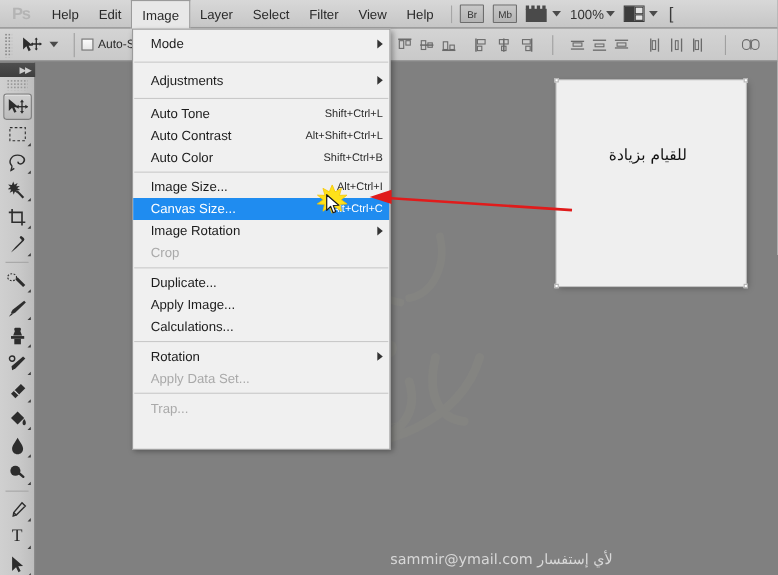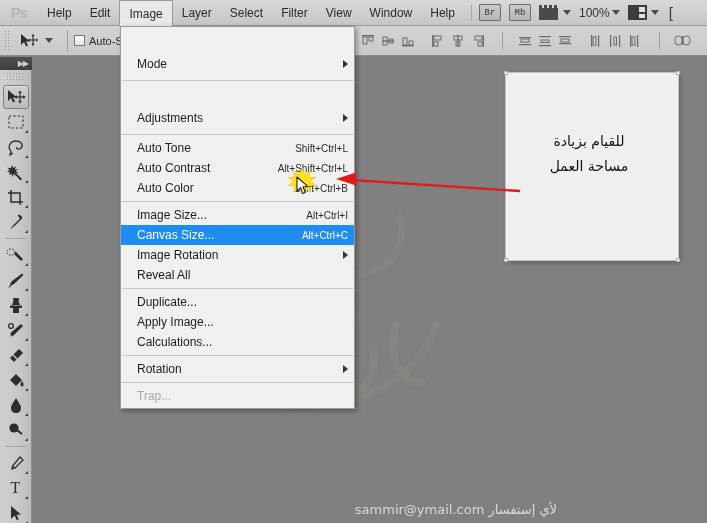--- a/index.html
+++ b/index.html
@@ -47,21 +47,20 @@
   .mb-sep {
     width: 1px; height: 16px; background: #a6a6a6; margin: 0 7px;
   }
   .mb-btn {
     width: 22px; height: 17px;
     border: 1px solid #6d6d6d;
     background: linear-gradient(to bottom,#c9c9c9,#b4b4b4);
     display: flex; align-items: center; justify-content: center;
     font-size: 9px; color: #333; margin-right: 8px;
     border-radius: 1px;
-    font-family: Liberation Mono, monospace;
   }
   .mb-icon-film {
     width: 19px; height: 15px; margin-right: 3px;
     position: relative;
   }
   .mb-icon-film .body {
     position: absolute; left:0; top:3px; width:19px; height:12px;
     background: #4a4a4a;
   }
   .mb-icon-film .tooth {
@@ -162,21 +161,21 @@
     overflow: hidden;
     z-index: 40;
   }
   .mrow {
     position: relative;
     height: 20px; display: flex; align-items: center;
     padding: 0 6px 0 16px;
     font-size: 12px; color: #1c1c1c;
     white-space: nowrap;
   }
-  .mrow.tall { height: 26px; margin-top: 24px; }
+  .mrow.tall { height: 26px; }
   .mrow.disabled { color: #a9a9a9; }
   .mrow.hl { background: #1f8cf0; color: #ffffff; }
   .mrow .lbl { flex: 0 0 auto; }
   .mrow .sc { margin-left: auto; font-size: 10px; color:#2b2b2b; }
   .mrow.hl .sc { color:#ffffff; }
   .mrow .sub {
     margin-left: auto;
     width:0;height:0;border-top:4px solid transparent;border-bottom:4px solid transparent;
     border-left:5px solid #333;
   }
@@ -240,21 +239,20 @@
 
   <div id="menubar">
     <div id="ps-logo">Ps</div>
     <div class="menu-item">Help</div>
     <div class="menu-item">Edit</div>
     <div class="menu-item active">Image</div>
     <div class="menu-item">Layer</div>
     <div class="menu-item">Select</div>
     <div class="menu-item">Filter</div>
     <div class="menu-item">View</div>
-    <div class="menu-item">Window</div>
     <div class="menu-item">Help</div>
 
     <div class="mb-sep"></div>
 
     <div class="mb-btn">Br</div>
     <div class="mb-btn">Mb</div>
 
     <div class="mb-icon-film">
       <div class="tooth" style="left:0"></div>
       <div class="tooth" style="left:5px"></div>
@@ -514,21 +512,20 @@
 
   </div>
 
   <div id="doc">
     <div class="handle" style="left:-2px;top:-2px;"></div>
     <div class="handle" style="right:-2px;top:-2px;"></div>
     <div class="handle" style="left:-2px;bottom:-2px;"></div>
     <div class="handle" style="right:-2px;bottom:-2px;"></div>
     <div id="doc-text">
       <div>للقيام بزيادة</div>
-      <div>مساحة العمل</div>
     </div>
   </div>
 
   <div id="dropdown">
 
     <div class="mrow tall">
       <span class="lbl">Mode</span>
       <span class="sub"></span>
     </div>
     <div class="msep"></div>
@@ -558,39 +555,42 @@
       <span class="sc">Alt+Ctrl+I</span>
     </div>
     <div class="mrow hl">
       <span class="lbl">Canvas Size...</span>
       <span class="sc">Alt+Ctrl+C</span>
     </div>
     <div class="mrow">
       <span class="lbl">Image Rotation</span>
       <span class="sub"></span>
     </div>
-    <div class="mrow">
-      <span class="lbl">Reveal All</span>
+    <div class="mrow disabled">
+      <span class="lbl">Crop</span>
     </div>
     <div class="msep"></div>
 
     <div class="mrow">
       <span class="lbl">Duplicate...</span>
     </div>
     <div class="mrow">
       <span class="lbl">Apply Image...</span>
     </div>
     <div class="mrow">
       <span class="lbl">Calculations...</span>
     </div>
     <div class="msep"></div>
 
     <div class="mrow">
       <span class="lbl">Rotation</span>
       <span class="sub"></span>
+    </div>
+    <div class="mrow disabled">
+      <span class="lbl">Apply Data Set...</span>
     </div>
     <div class="msep"></div>
 
     <div class="mrow disabled">
       <span class="lbl">Trap...</span>
     </div>
   </div>
 
   <div id="watermark">
     <svg viewBox="0 0 330 245" xmlns="http://www.w3.org/2000/svg">

